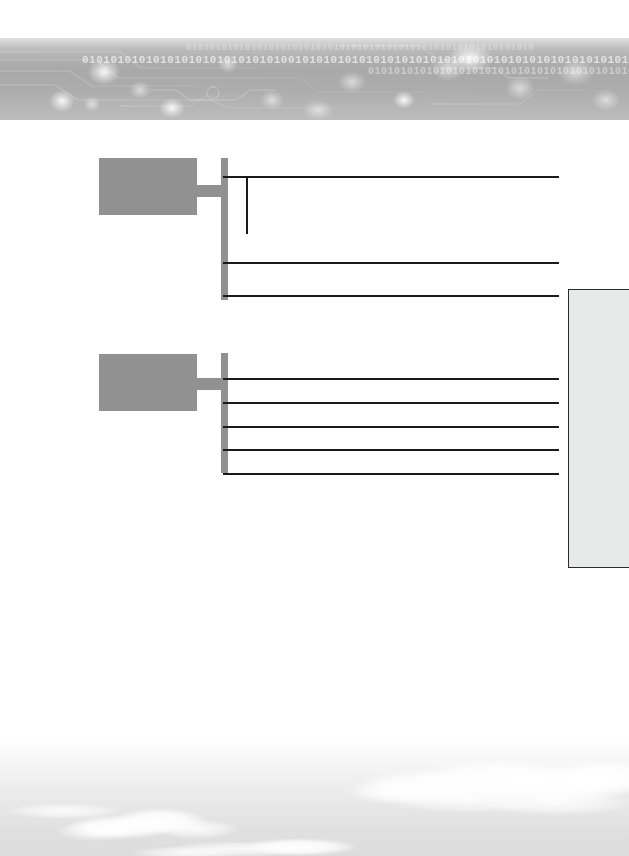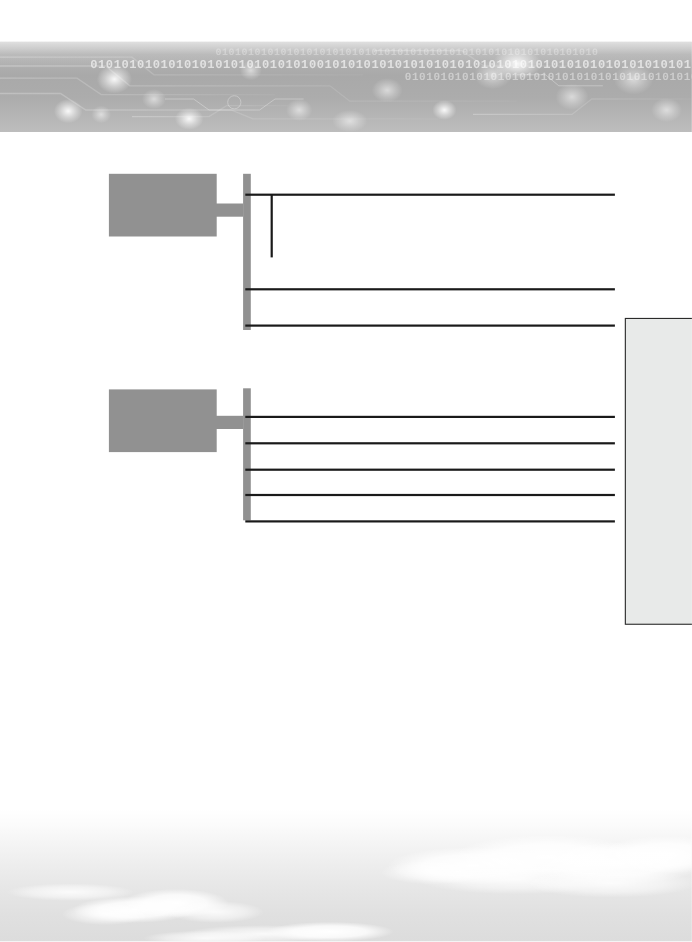--- a/index.html
+++ b/index.html
@@ -47,21 +47,21 @@
   .banner-binary {
     position: absolute;
     white-space: nowrap;
     font-family: "Liberation Mono", monospace;
     font-weight: bold;
     letter-spacing: 0.5px;
     color: rgba(255,255,255,0.52);
     user-select: none;
   }
   .banner-binary.row-a {
-    left: 196px;
+    left: 186px;
     top: 5px;
     font-size: 9px;
     color: rgba(255,255,255,0.30);
   }
   .banner-binary.row-b {
     left: 82px;
     top: 16px;
     font-size: 11px;
     color: rgba(255,255,255,0.62);
   }

